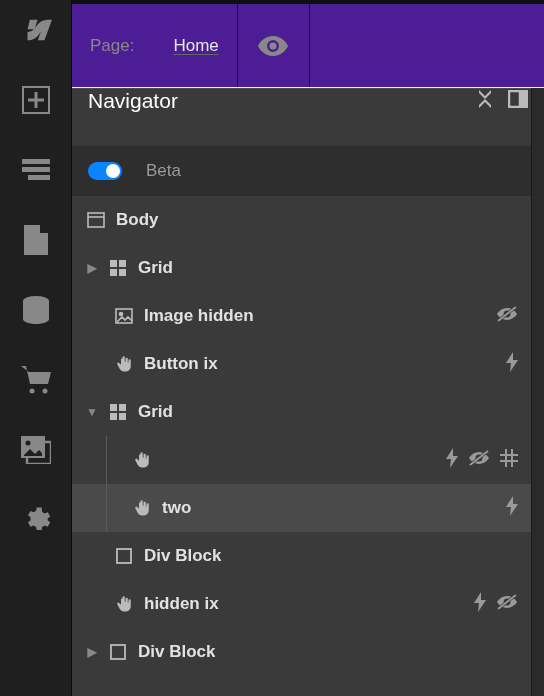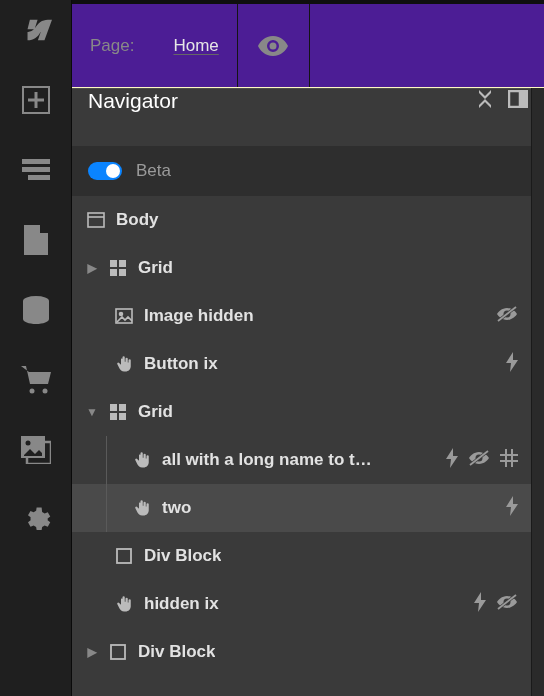--- a/index.html
+++ b/index.html
@@ -54,21 +54,21 @@
   font-weight: 500;
 }
 .panel-header .spacer { flex: 1; }
 .hdr-icon { margin-left: 14px; cursor: pointer; }
 .beta-row {
   height: 50px;
   background: #2e2e2e;
   display: flex;
   align-items: center;
   padding: 0 16px;
-  gap: 14px;
+  gap: 24px;
 }
 .toggle {
   width: 34px; height: 18px; background: #0a84ff; border-radius: 18px; position: relative; cursor: pointer;
 }
 .toggle::after { content: ""; position: absolute; right: 2px; top: 2px; width: 14px; height: 14px; border-radius: 50%; background: #fff; }
 .beta-label { color: #9a9a9a; }
 .tree { padding-right: 12px; }
 .node {
   height: 48px;
   display: flex;
@@ -260,21 +260,20 @@
       </div>
 
       <div class="node" style="padding-left:42px">
         <div class="guideline" style="left:34px"></div>
         <div class="node-inner" style="padding-left:18px; max-width:330px">
           <span class="node-icon">
             <svg width="18" height="18" viewBox="0 0 24 24" fill="#bbb">
                 <path d="M10 3a1.5 1.5 0 013 0v6h1V5a1.5 1.5 0 013 0v5h1V7a1.5 1.5 0 013 0v8c0 4-3 7-7 7h-2c-3 0-5-2-6-4l-3-6a1.5 1.5 0 012.5-1.5L8 13V5a1.5 1.5 0 012 0v4"></path>
               </svg>
           </span>
-          <span class="node-label">all with a long name to t…</span>
         </div>
         <div class="badges">
           <span class="badge"><svg width="12" height="20" viewBox="0 0 12 20">
                 <path d="M7 0L0 11h5l-1 9 8-12H7l0-8z"></path>
               </svg></span>
           <span class="badge"><svg width="22" height="18" viewBox="0 0 22 18">
                 <path d="M11 3C6 3 2 7 1 9c1 2 5 6 10 6s9-4 10-6c-1-2-5-6-10-6zm0 9.5a3.5 3.5 0 110-7 3.5 3.5 0 010 7z" fill="#9a9a9a"></path>
                 <line x1="2" y1="16" x2="20" y2="2" stroke="#3a3a3a" stroke-width="3"></line>
                 <line x1="2" y1="16" x2="20" y2="2" stroke="#9a9a9a" stroke-width="1.8"></line>
               </svg></span>

